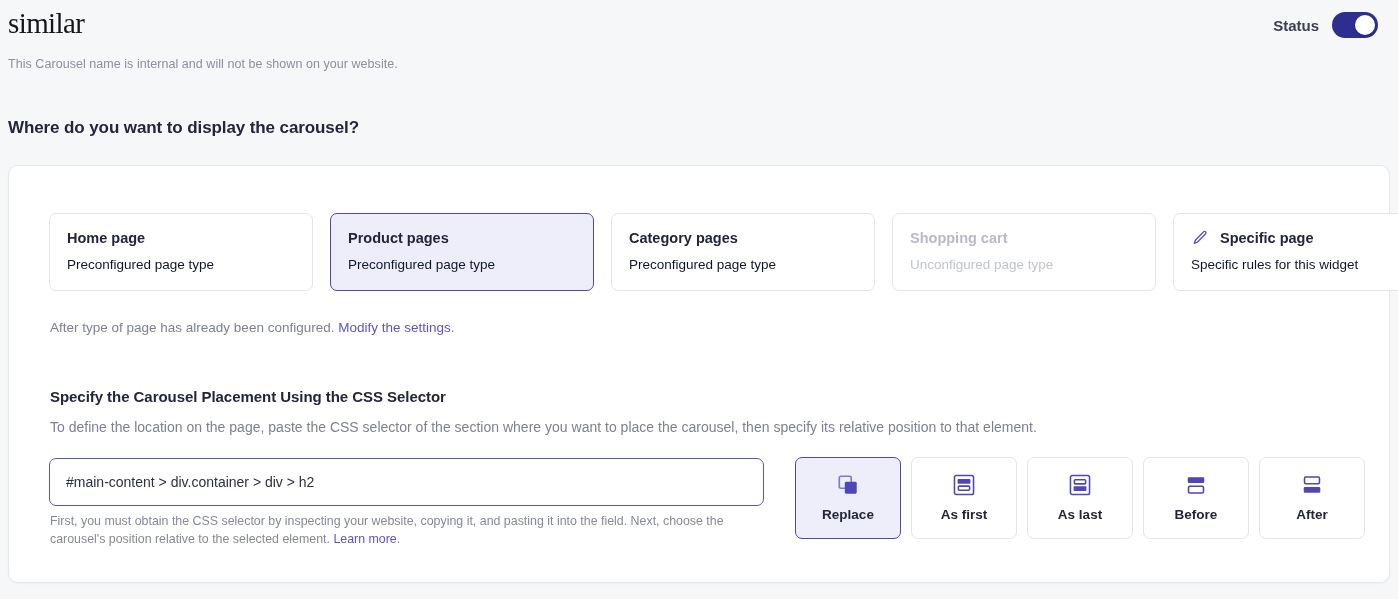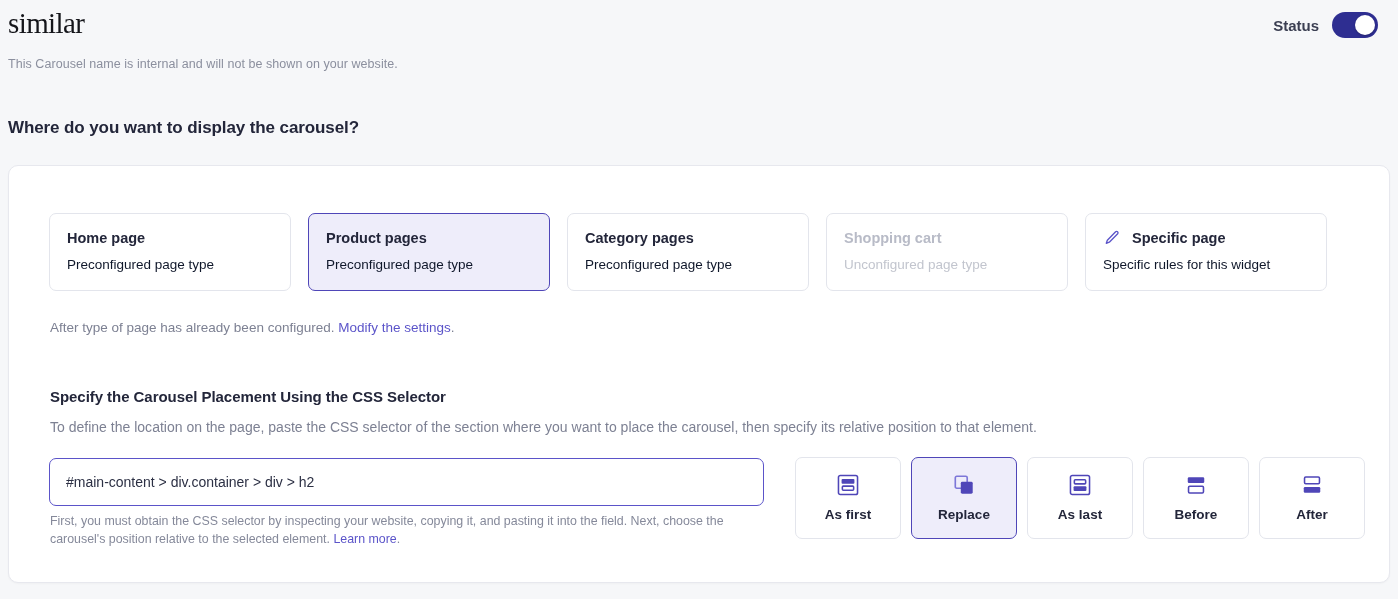--- a/index.html
+++ b/index.html
@@ -114,21 +114,21 @@
   
   .page-types {
     position: absolute;
     left: 40px;
     top: 47px;
     display: flex;
     gap: 17px;
   }
 
   .ptype {
-    width: 242px;
+    width: 264px;
     height: 78px;
     border: 1px solid #e3e5ec;
     border-radius: 7px;
     background: #ffffff;
     padding: 14px 17px 0 17px;
     cursor: pointer;
     position: relative;
   }
   .ptype .t {
     font-size: 14.5px;
@@ -321,37 +321,37 @@
   <div class="sel-desc">To define the location on the page, paste the CSS selector of the section where you want to place the carousel, then specify its relative position to that element.</div>
 
   <input class="selector-input" placeholder="" value="#main-content &gt; div.container &gt; div &gt; h2" style="">
 
   <div class="help-text">
     <span>First, you must obtain the CSS selector by inspecting your website, copying it, and pasting it into the field. Next, choose the carousel's position relative to the selected element. </span><a href="#">Learn more</a><span>.</span>
   </div>
 
   <div class="positions">
 
+    <button class="pos-btn selected">
+      <svg class="pos-ico" viewBox="0 0 24 24">
+        <rect x="2.5" y="2.5" width="13" height="13" rx="1.6" fill="none" stroke="#7d77d8" stroke-width="1.8"></rect>
+        <rect x="8.5" y="8.5" width="13" height="13" rx="1.6" fill="#4f46b8"></rect>
+      </svg>
+      <span class="lbl">Replace</span>
+    </button>
+
     <button class="pos-btn">
       <svg class="pos-ico" viewBox="0 0 24 24">
         <rect x="1.6" y="1.6" width="20.8" height="20.8" rx="2" fill="none" stroke="#4f46b8" stroke-width="1.7"></rect>
         <rect x="5" y="5.4" width="14" height="5.2" rx="1.1" fill="#4f46b8"></rect>
         <rect x="5.85" y="13.25" width="12.3" height="4.5" rx="1" fill="none" stroke="#4f46b8" stroke-width="1.7"></rect>
       </svg>
       <span class="lbl">As first</span>
     </button>
 
-    <button class="pos-btn selected">
-      <svg class="pos-ico" viewBox="0 0 24 24">
-        <rect x="2.5" y="2.5" width="13" height="13" rx="1.6" fill="none" stroke="#7d77d8" stroke-width="1.8"></rect>
-        <rect x="8.5" y="8.5" width="13" height="13" rx="1.6" fill="#4f46b8"></rect>
-      </svg>
-      <span class="lbl">Replace</span>
-    </button>
-
     <button class="pos-btn">
       <svg class="pos-ico" viewBox="0 0 24 24">
         <rect x="1.6" y="1.6" width="20.8" height="20.8" rx="2" fill="none" stroke="#4f46b8" stroke-width="1.7"></rect>
         <rect x="5.85" y="6.25" width="12.3" height="4.5" rx="1" fill="none" stroke="#4f46b8" stroke-width="1.7"></rect>
         <rect x="5" y="13.4" width="14" height="5.2" rx="1.1" fill="#4f46b8"></rect>
       </svg>
       <span class="lbl">As last</span>
     </button>
 
     <button class="pos-btn">

